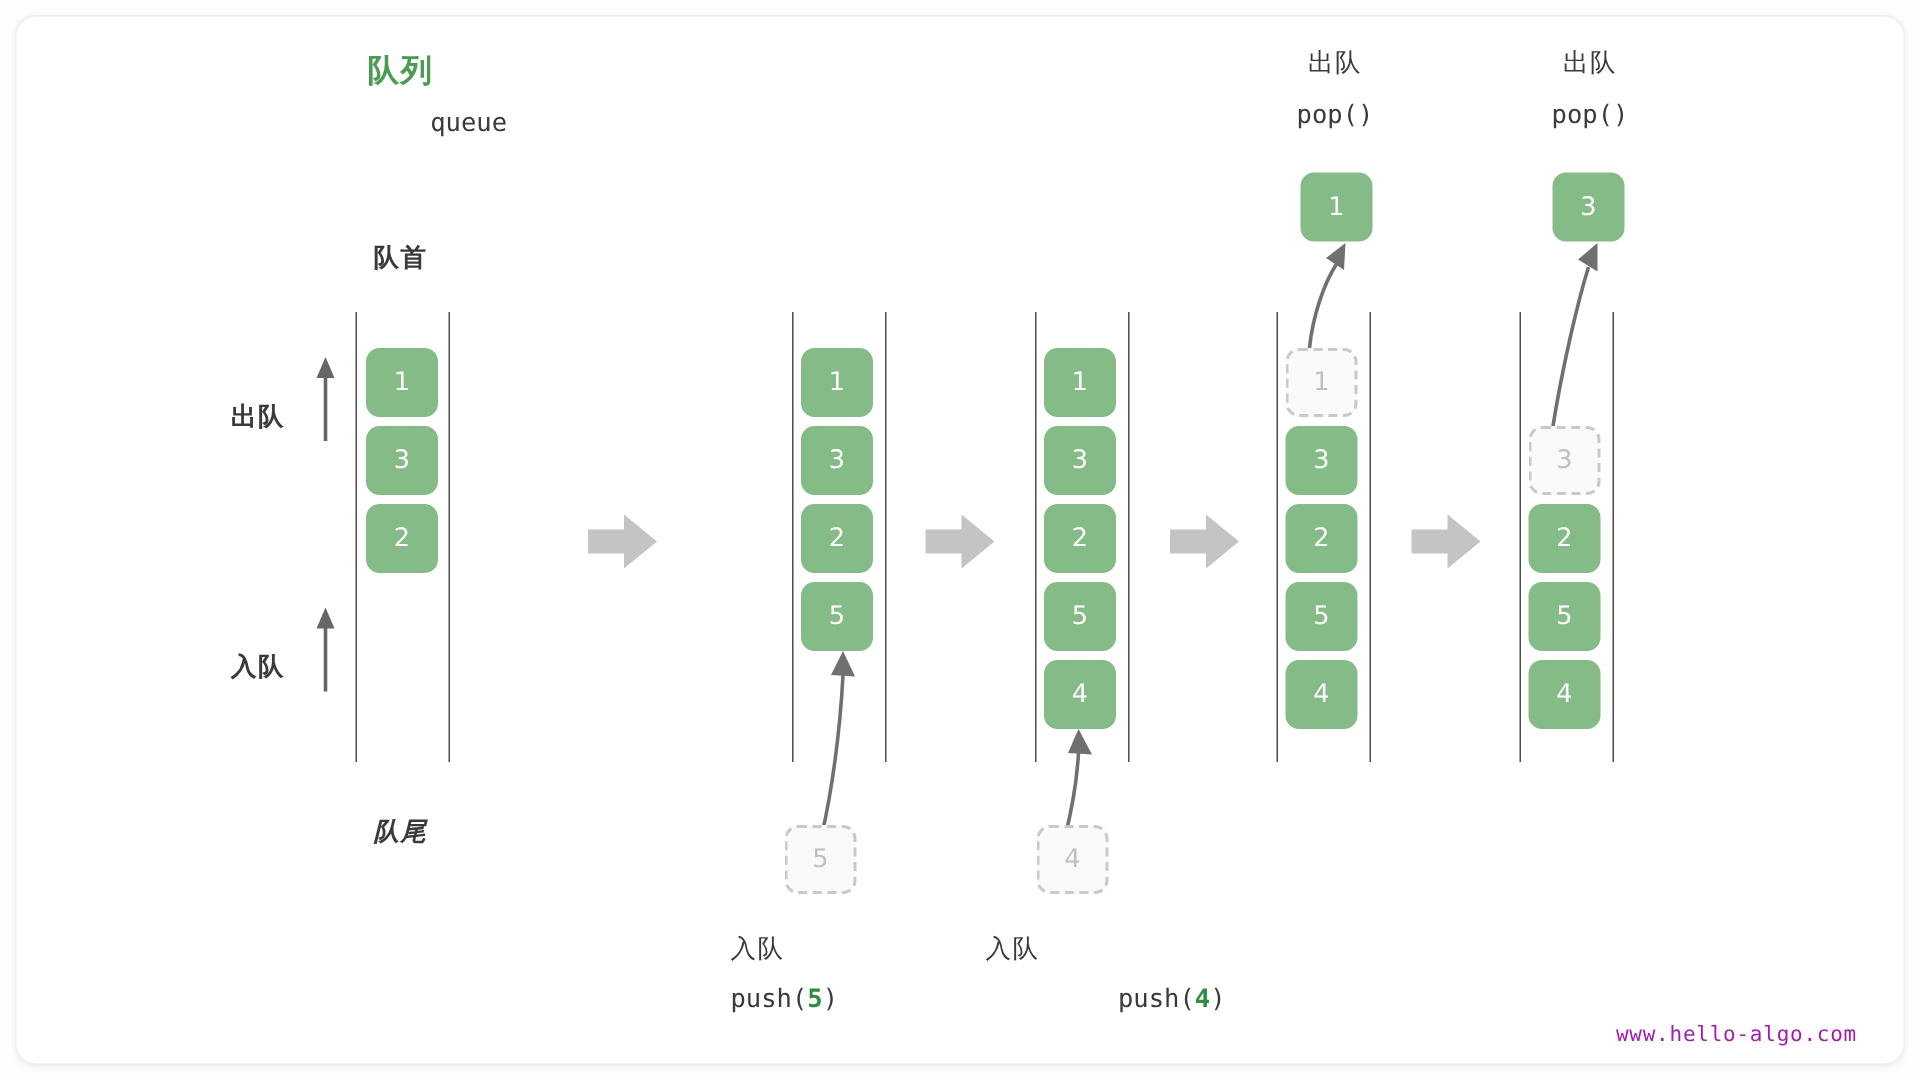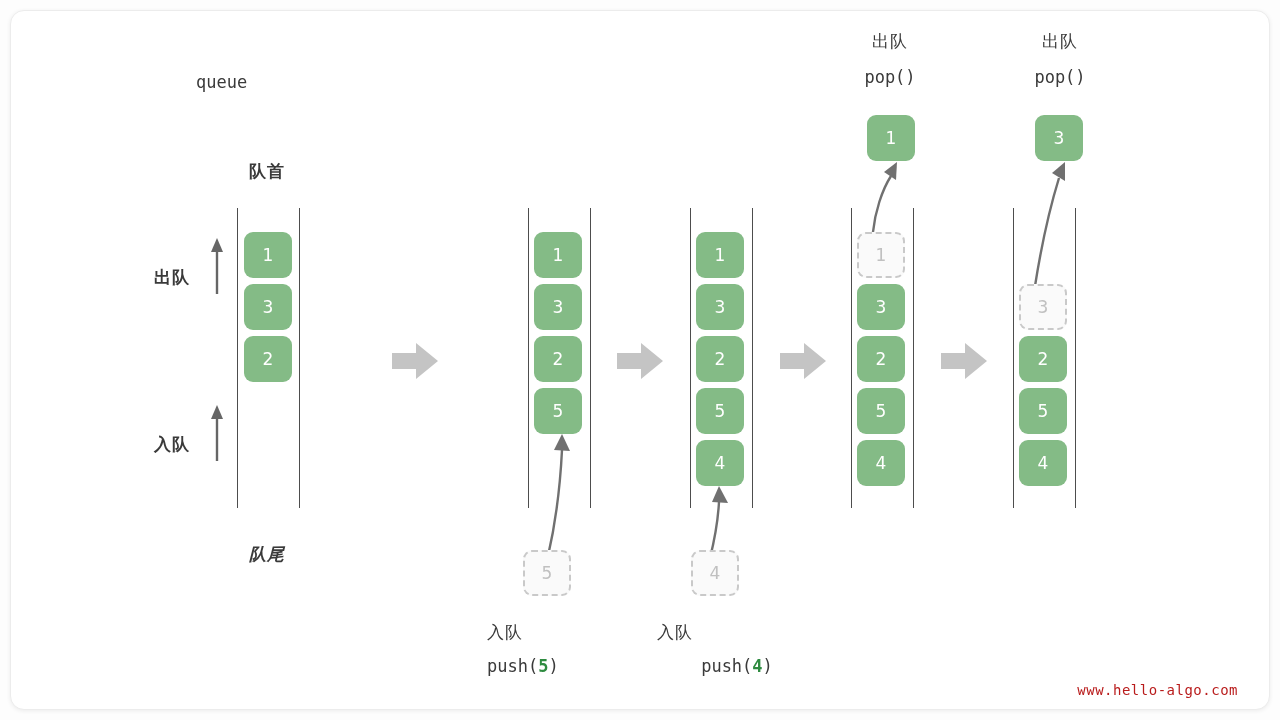--- a/index.html
+++ b/index.html
@@ -33,21 +33,21 @@
   .title-cn {
     font-size: 21px;
     font-weight: bold;
     color: #4a9c55;
     text-align: center;
     letter-spacing: 1px;
   }
   .title-en {
     font-size: 17px;
     color: #3a3a3a;
-    text-align: left;
+    text-align: right;
     font-family: "DejaVu Sans Mono", "Liberation Mono", monospace;
   }
   .section-label {
     font-size: 17px;
     font-weight: bold;
     color: #3a3a3a;
     text-align: center;
     letter-spacing: 1px;
   }
   .op-label-cn {
@@ -98,31 +98,32 @@
 
   
   .side-arrow { position: absolute; }
 
   
   .watermark {
     position: absolute;
     right: 42px;
     bottom: 22px;
     font-size: 14px;
-    color: #b91c1c;
+    color: #a21caf;
     font-family: "DejaVu Sans Mono", "Liberation Mono", monospace;
     letter-spacing: 0.5px;
   }
 </style>
 </head>
 <body>
 
 <div id="canvas">
   <div class="card"></div>
 
+  <div class="abs title-cn" style="left:196px; top:33px; width:142px;">队列</div>
   <div class="abs title-en" style="left:196px; top:72px; width:142px;">queue</div>
 
   <div class="abs section-label" style="left:200px; top:160px; width:134px;">队首</div>
   <div class="abs section-label" style="left:200px; top:543px; width:134px;font-style:italic;">队尾</div>
 
   <div class="abs op-label-cn" style="left:134px; top:266px; width:76px; font-weight:bold;">出队</div>
   <svg class="side-arrow" style="left:206px; top:236px;" width="22" height="60">
     <line x1="11" y1="58" x2="11" y2="12" stroke="#666" stroke-width="2.4"></line>
     <polygon points="11,2 5,16 17,16" fill="#666"></polygon>
   </svg>
@@ -180,21 +181,21 @@
     <div class="box" style="left:696px; top:440px;">4</div>
 
     <svg class="abs" style="left:688px; top:484px;" width="60" height="78">
       <path d="M 22,74 C 26,58 30,36 31,18" stroke="#707070" stroke-width="2.4" fill="none"></path>
       <polygon points="31,2 24,18 40,19" fill="#707070"></polygon>
     </svg>
 
     <div class="box ghost" style="left:691px; top:550px;">4</div>
 
     <div class="abs op-label-cn" style="left:657px; top:621px; width:120px; text-align:left;">入队</div>
-    <div class="abs op-label-code" style="left:657px; top:656px; width:160px; text-align:center;">
+    <div class="abs op-label-code" style="left:657px; top:656px; width:160px; text-align:right;">
       <span>push(</span><span class="arg">4</span><span>)</span>
     </div>
   </div>
 
   <svg class="flow-arrow" style="left:778px; top:341px;" width="50" height="40">
     <polygon points="2,12 26,12 26,2 48,20 26,38 26,28 2,28" fill="#c4c4c4"></polygon>
   </svg>
 
   <div>
     <div class="abs op-label-cn" style="left:830px; top:30px; width:120px;">出队</div>

